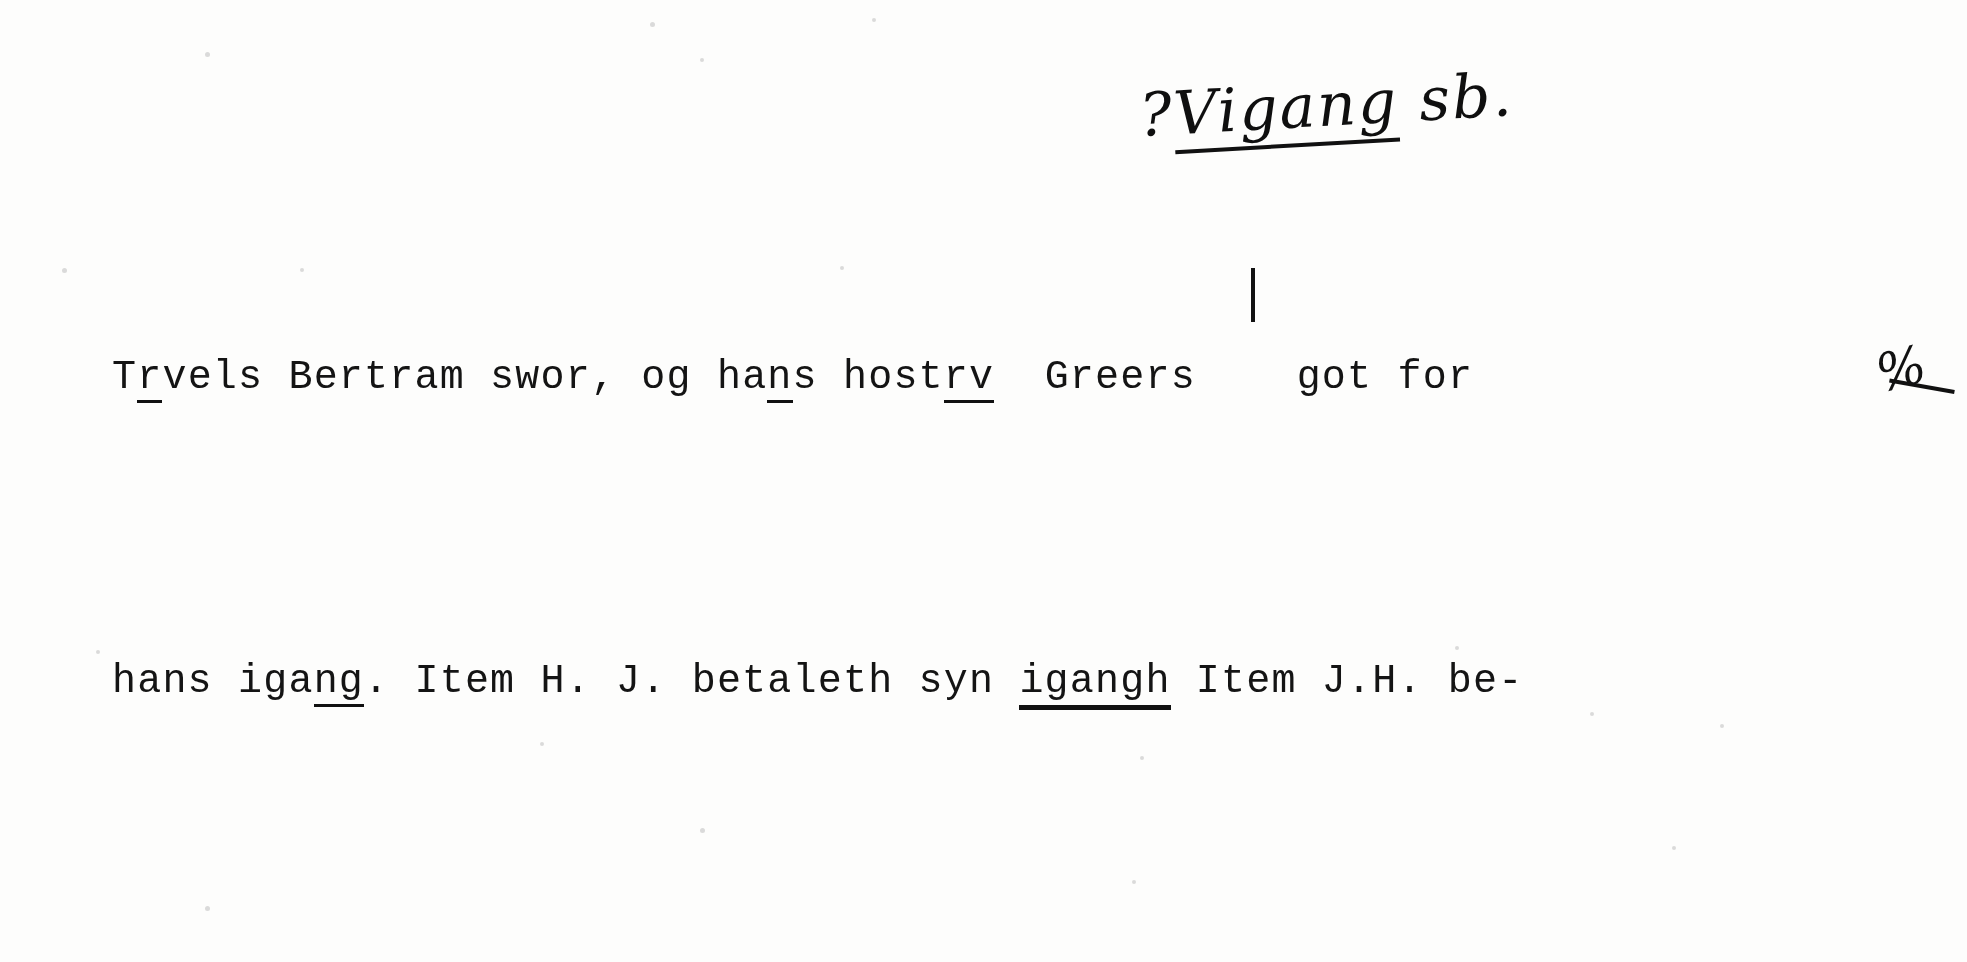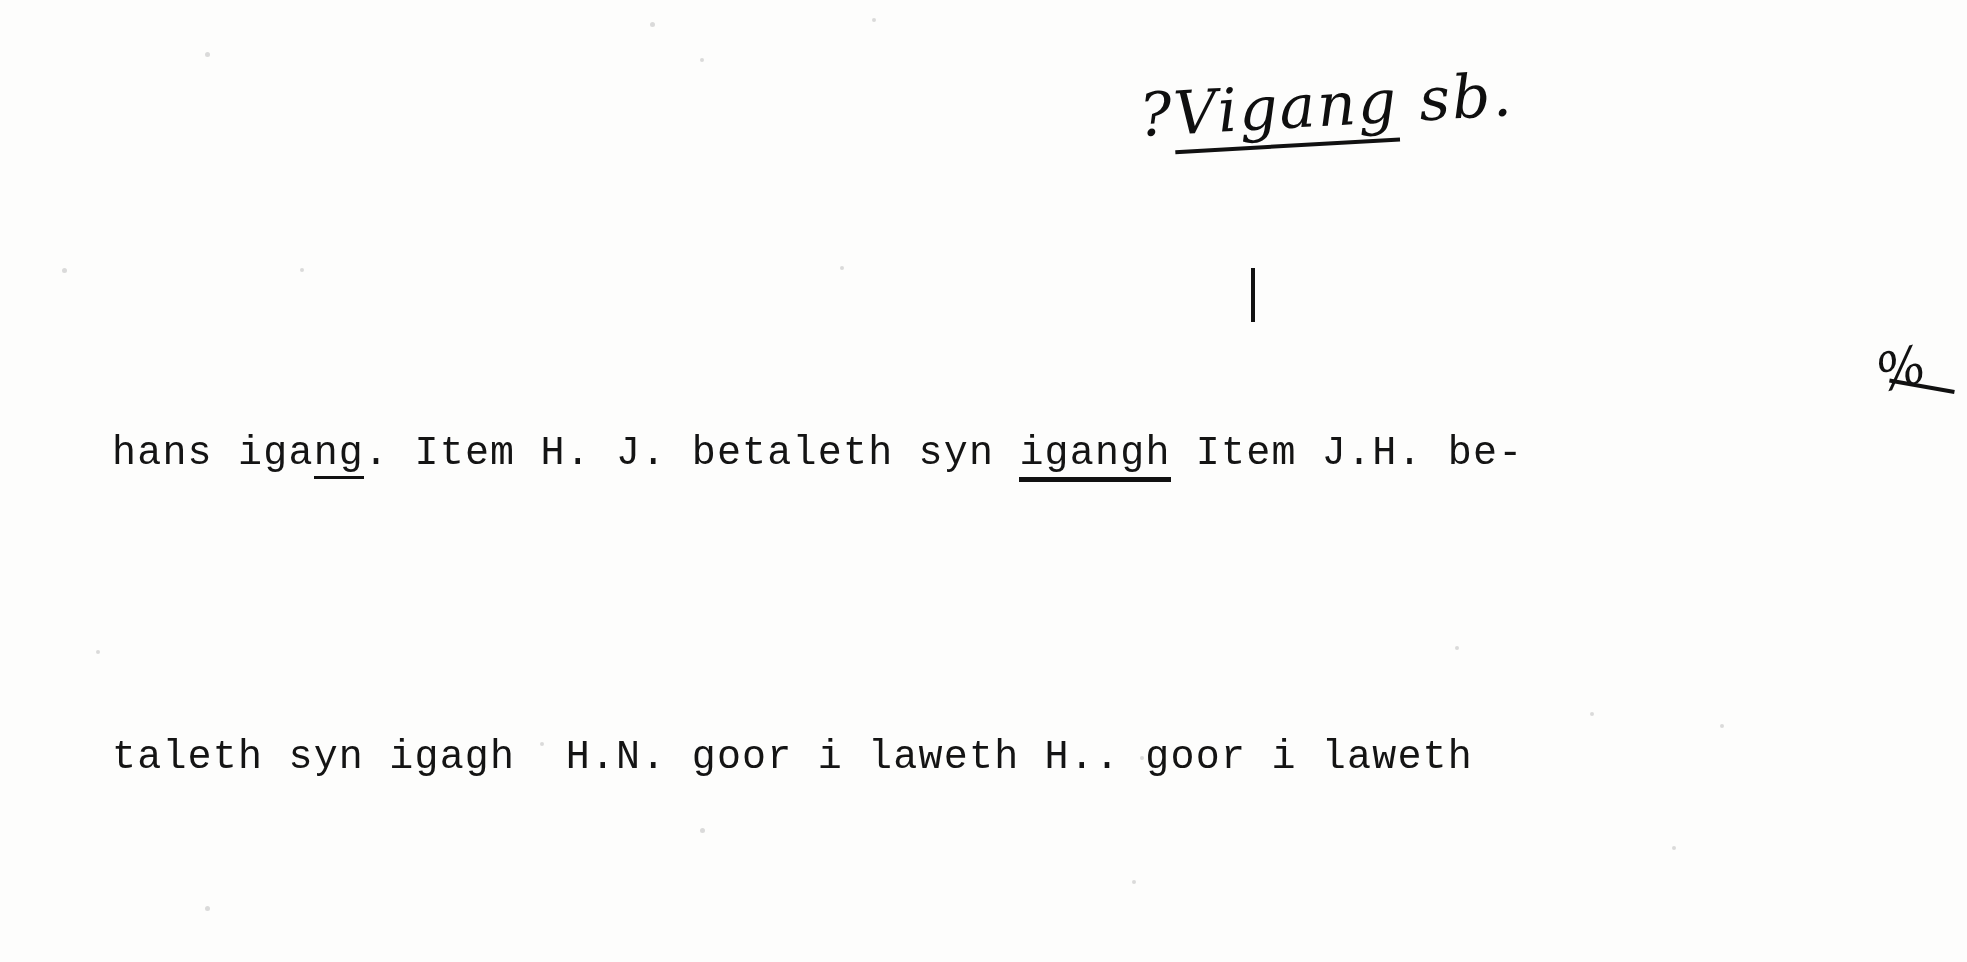--- a/index.html
+++ b/index.html
@@ -122,20 +122,21 @@
   <div class="fleck" style="left:300px;top:268px;width:4px;height:4px;"></div>
   <div class="fleck" style="left:840px;top:266px;width:4px;height:4px;"></div>
   <div class="fleck" style="left:1590px;top:712px;width:4px;height:4px;"></div>
 
   <div id="handwritten-note">
     <span>?</span><span class="hw-underline">Vigang</span> <span>sb.</span>
   </div>
 
   <div id="typescript-body">
 
+    <div class="ts-line">T<span class="pen-u">r</span>vels Bertram swor, og ha<span class="pen-u">n</span>s host<span class="pen-u">rv</span>  Greers    got for</div>
 
     <div class="ts-line">hans iga<span class="pen-u">ng</span>. Item H. J. betaleth syn <span class="pen-u2">igangh</span> Item J.H. be-</div>
 
     <div class="ts-line">taleth syn igagh  H.N. goor i laweth H.. goor i laweth</div>
 
     
 
     
 
     

